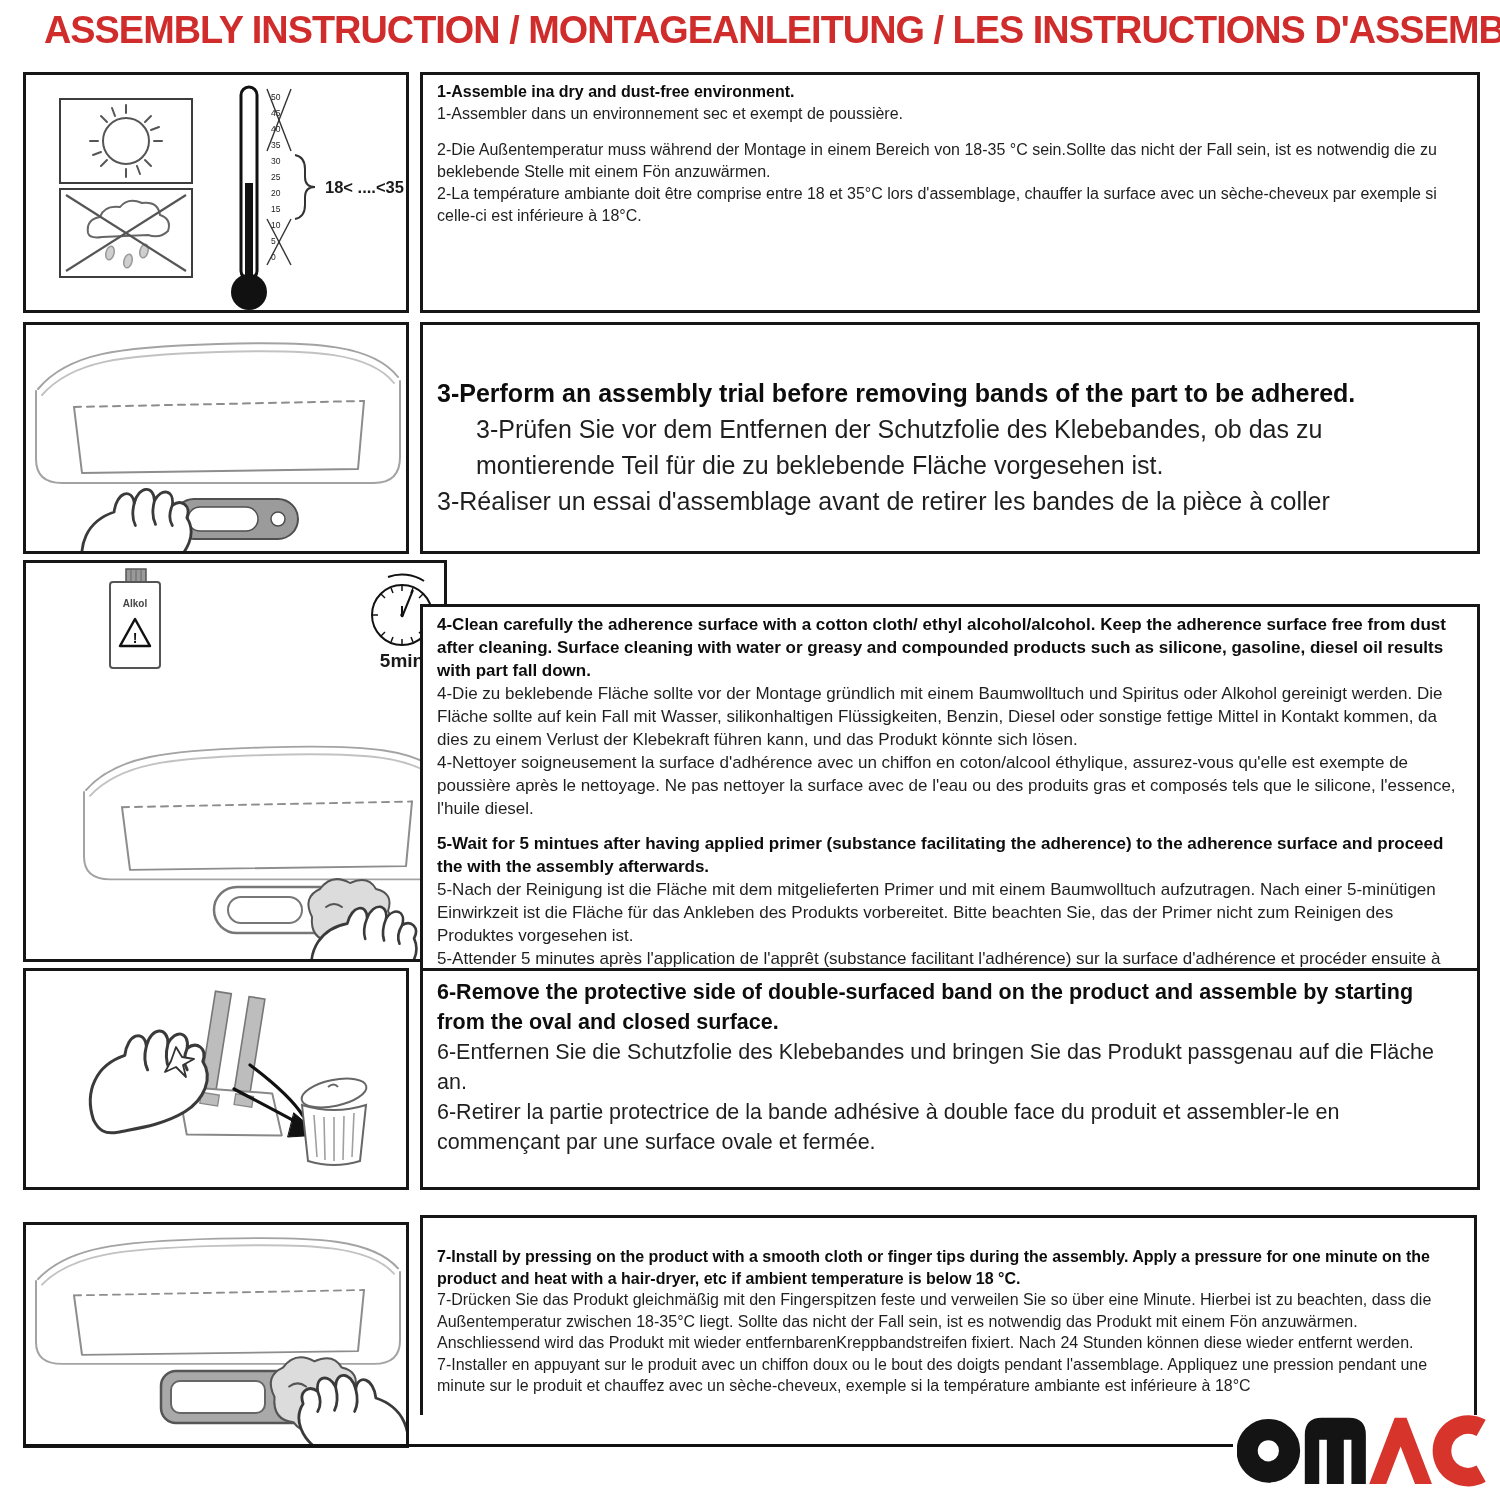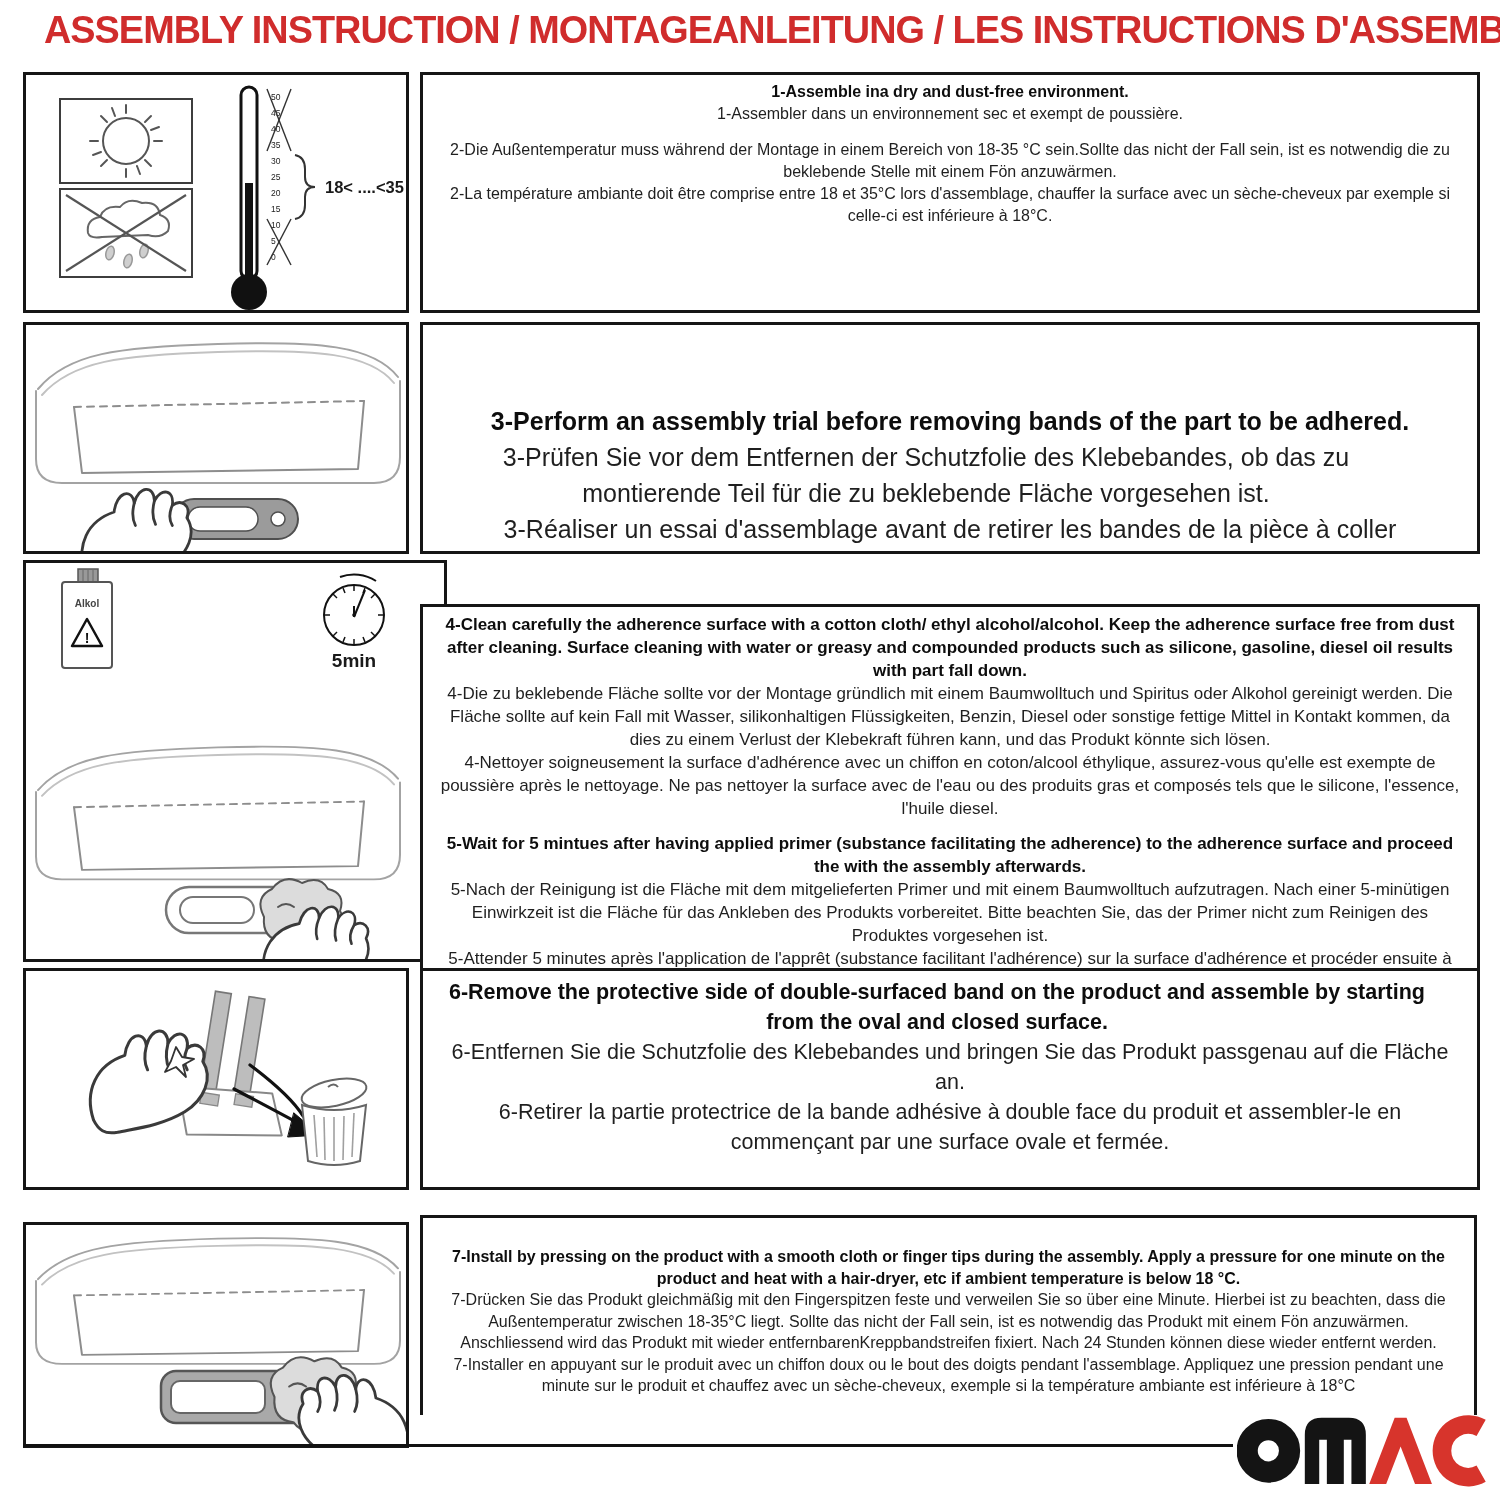--- a/index.html
+++ b/index.html
@@ -3,31 +3,31 @@
 <meta charset="utf-8">
 <style>
   html,body{margin:0;padding:0;background:#fff;}
   *{box-sizing:border-box;}
   .page{position:relative;width:1500px;height:1500px;background:#fff;overflow:hidden;
         font-family:"Liberation Sans","DejaVu Sans",sans-serif;color:#1f1f1f;}
   .page-title{position:absolute;left:44px;top:8px;margin:0;white-space:nowrap;
         font-size:39px;font-weight:800;letter-spacing:-1px;color:#d02c2c;
         transform:scaleX(.97);transform-origin:left center;}
   .artbox{position:absolute;border:3px solid #161616;background:#fff;}
-  .txtbox{position:absolute;border:3px solid #161616;background:#fff;padding:6px 14px;text-align:center;}
+  .txtbox{position:absolute;border:3px solid #161616;background:#fff;padding:6px 14px;}
   .txtbox p{margin:0;}
   .b{font-weight:700;color:#0d0d0d;}
   .gap14{height:14px;} .gap12{height:12px;}
   
   #art1{left:23px;top:72px;width:386px;height:241px;text-decoration:underline;}
   #txt1{left:420px;top:72px;width:1060px;height:241px;font-size:16px;line-height:22px;}
   #art2{left:23px;top:322px;width:386px;height:232px;}
-  #txt2{left:420px;top:322px;width:1060px;height:232px;font-size:25px;line-height:36px;padding-top:78px;}
+  #txt2{left:420px;top:322px;width:1060px;height:232px;font-size:25px;line-height:36px;padding-top:50px;}
   #txt2 .wrapde{max-width:900px;margin-left:39px;}
-  #art3{left:23px;top:560px;width:424px;height:402px;}
+  #art3{left:23px;top:560px;width:424px;height:402px;padding-left:48px;}
   #txt3{left:420px;top:560px;width:1060px;height:402px;font-size:17px;line-height:23px;margin-top:44px;}
   #art4{left:23px;top:968px;width:386px;height:222px;}
   #txt4{left:420px;top:968px;width:1060px;height:222px;font-size:21.5px;line-height:30px;}
   #txt4 .wrapen{max-width:1000px;}
   #art5{left:23px;top:1222px;width:386px;height:226px;}
   #txt5{left:420px;top:1215px;width:1057px;height:200px;border-bottom:none;
         font-size:16px;line-height:21.5px;padding-top:28px;}
   .footer-rule{position:absolute;left:23px;top:1444px;width:1210px;height:3px;background:#111;}
   .brand-logo{position:absolute;left:1237px;top:1408px;width:256px;height:84px;}
   svg text{font-family:"Liberation Sans","DejaVu Sans",sans-serif;}

